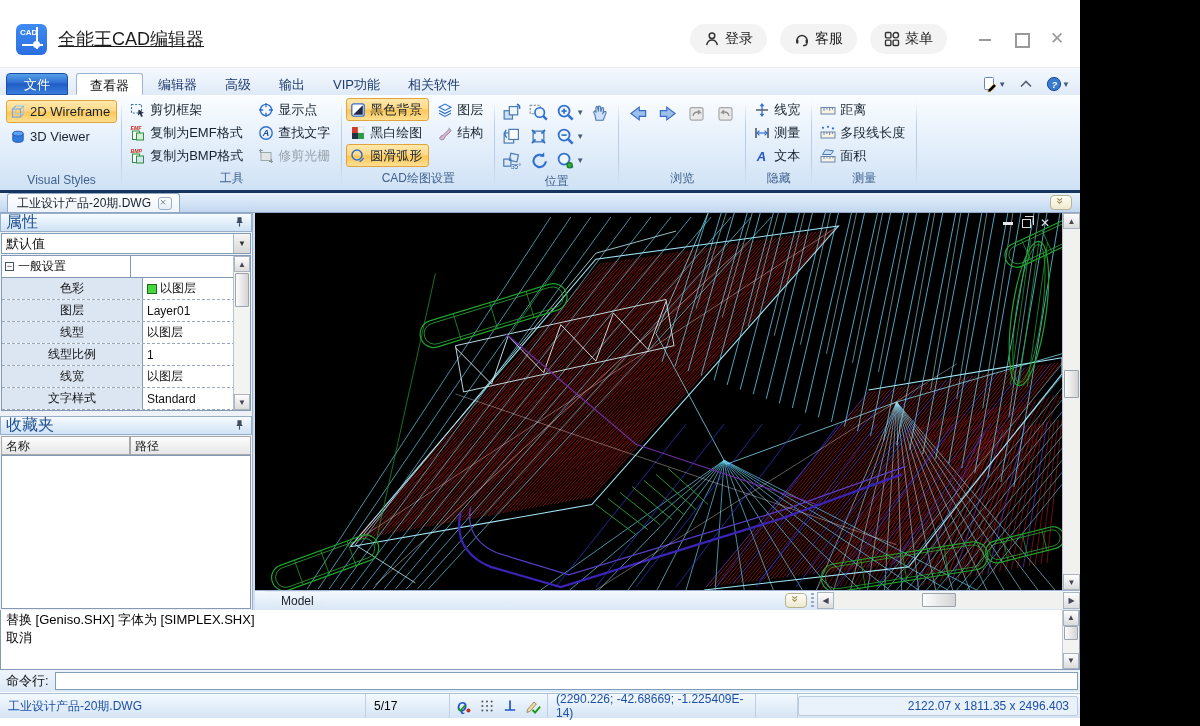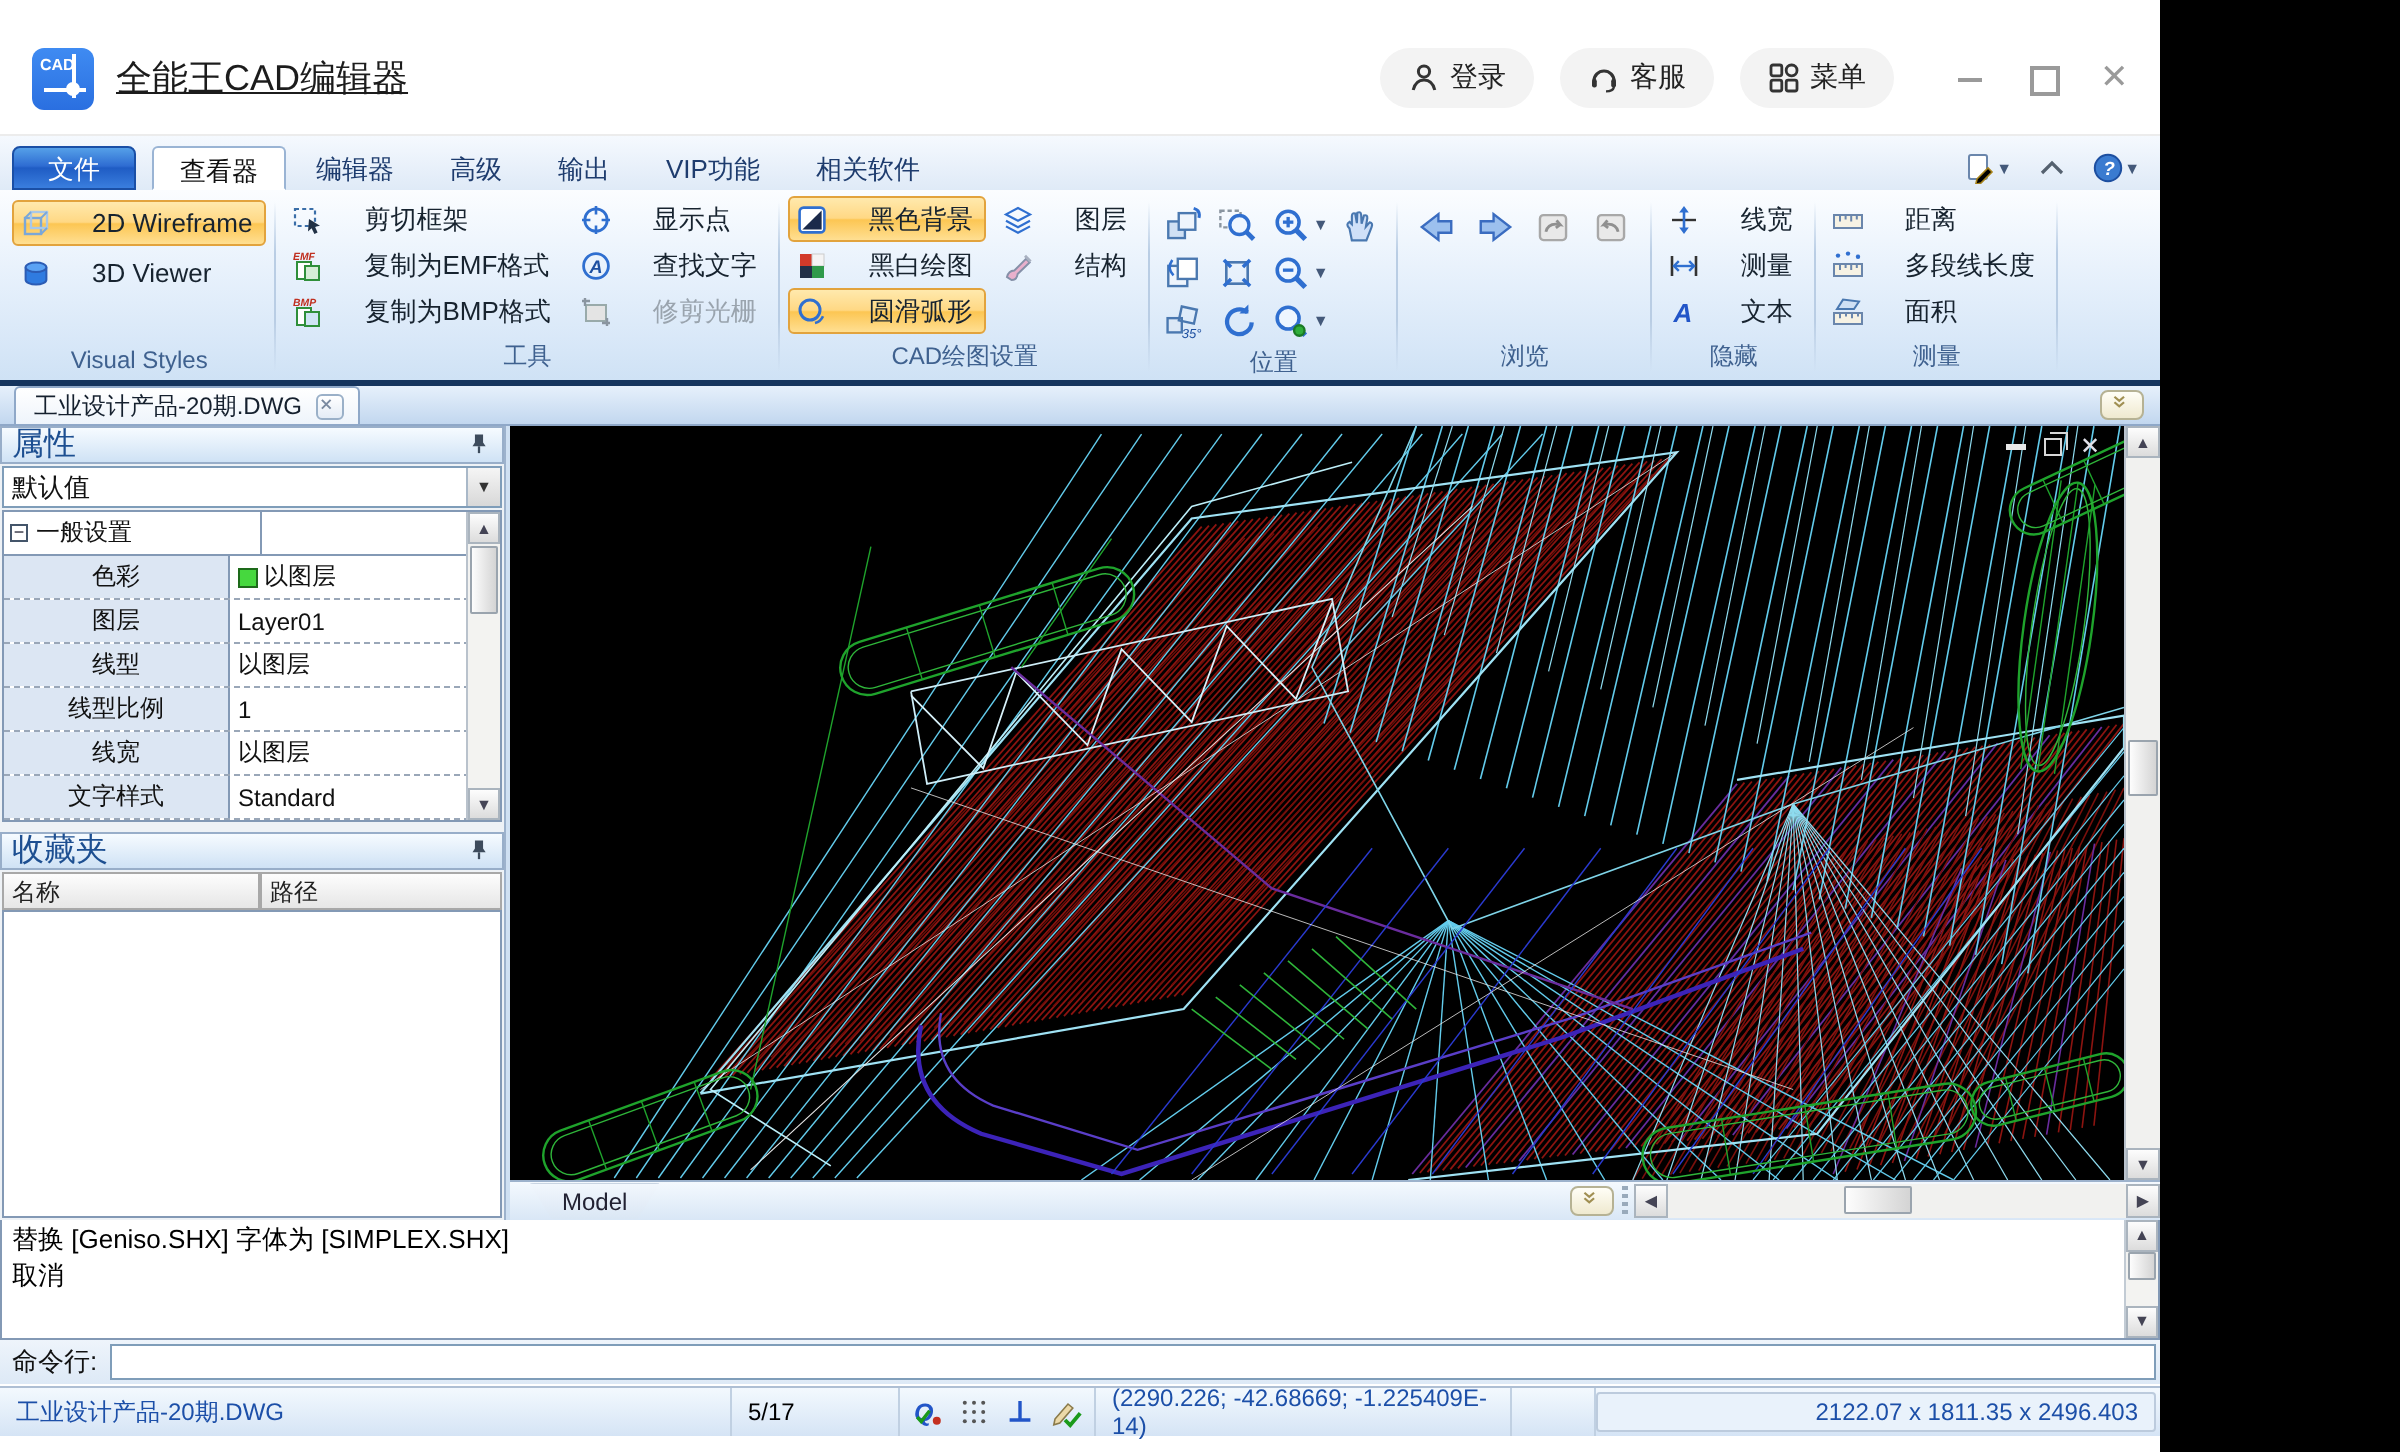--- a/index.html
+++ b/index.html
@@ -30,21 +30,21 @@
   .tabrow-right { margin-left:auto; display:flex; align-items:center; gap:12px; padding-bottom:3px; margin-right:4px; }
   .mini-caret { font-size:8px; color:#44597a; }
 
   
   .ribbon { height:95px; background:linear-gradient(#fbfdff 0%,#e9f2fc 40%,#d9e8f8 78%,#cfe2f5 100%); display:flex; padding:2px 2px 0 2px; flex:none; }
   .rgroup { display:flex; flex-direction:column; padding:1px 4px 0 4px; }
   .rgroup .gcontent { flex:1; display:flex; gap:4px; }
   .rgroup .glabel { text-align:center; font-size:12px; color:#3f618f; padding:1px 0 3px; }
   .gsep { width:1px; margin:4px 0; background:linear-gradient(180deg,rgba(185,205,228,0),#b9cde4 30%,#b9cde4 70%,rgba(185,205,228,0)); }
   .rcol { display:flex; flex-direction:column; }
-  .rbtn { display:flex; align-items:center; gap:20px; font-size:13px; color:#17232f; height:23px; padding:1px 6px 1px 3px; border:1px solid transparent; border-radius:3px; white-space:nowrap; }
+  .rbtn { display:flex; align-items:center; gap:4px; font-size:13px; color:#17232f; height:23px; padding:1px 6px 1px 3px; border:1px solid transparent; border-radius:3px; white-space:nowrap; }
   .rbtn.hl { background:linear-gradient(#ffe9ad,#ffd884 48%,#fcc653 52%,#ffdf92); border-color:#e2a33d; }
   .rbtn.disabled { color:#9aa4ae; }
   .pgrid { display:grid; grid-template-columns:27px 27px 34px 27px; grid-auto-rows:24px; align-content:flex-start; padding-top:2px; }
   .pcell { display:flex; align-items:center; justify-content:flex-start; gap:1px; padding-left:3px; }
   .bwrap { display:flex; gap:10px; padding:6px 6px 0 6px; }
   .ic { width:16px; height:16px; display:inline-block; flex:none; }
   .ic svg { width:100%; height:100%; display:block; }
   .ic20 { width:19px; height:19px; }
   .darkstrip { height:3px; background:#16355e; flex:none; }
 
@@ -58,21 +58,21 @@
   
   .main { flex:none; height:397px; display:flex; }
   .leftpanel { width:253px; flex:none; background:#eef2f6; border-right:1px solid #9db2cc; display:flex; flex-direction:column; }
   .phead { height:19px; background:linear-gradient(#f6fbff,#cfe2f5); border:1px solid #98aec9; display:flex; align-items:center; padding:0 5px; color:#1d4f91; font-size:16px; flex:none; }
   .phead .pin { margin-left:auto; }
   .preset { height:21px; margin:1px 1px 0 1px; border:1px solid #7f9db9; background:#fff; display:flex; align-items:center; font-size:13px; color:#111; flex:none; }
   .preset .ptext { flex:1; padding-left:4px; }
   .preset .parrow { width:17px; height:100%; background:linear-gradient(#f5f5f5,#d8d8d8); border-left:1px solid #a9b8c8; display:flex; align-items:center; justify-content:center; font-size:8px; color:#333; }
   .propgrid { height:156px; margin:1px 1px 0 1px; background:#fff; border:1px solid #8399b5; position:relative; font-size:12px; overflow:hidden; flex:none; }
   .prow { height:22px; display:flex; border-bottom:1px dashed #9aa7b8; }
-  .prow .pl { width:113px; background:#dce6f3; border-right:1px solid #8399b5; display:flex; align-items:center; justify-content:center; color:#111; }
+  .prow .pl { width:141px; background:#dce6f3; border-right:1px solid #8399b5; display:flex; align-items:center; justify-content:center; color:#111; }
   .prow .pv { flex:1; background:#fff; display:flex; align-items:center; padding-left:4px; gap:3px; color:#111; }
   .prow.group { border-bottom:1px solid #8399b5; }
   .prow.group .pl { width:129px; background:#fff; justify-content:flex-start; padding-left:3px; gap:4px; border-right:1px solid #8399b5; }
   .minusbox { width:9px; height:9px; border:1px solid #44556a; display:flex; align-items:center; justify-content:center; font-size:9px; line-height:7px; color:#223; background:#fff; }
   .swatch { width:10px; height:10px; background:#46d83e; border:1px solid #1d6a1a; }
   .vsb { position:absolute; right:0; top:0; bottom:0; width:17px; background:#f3f3f1; border-left:1px solid #b9c2cc; }
   .sbbtn { height:16px; background:linear-gradient(#fdfdfd,#dcdcdc); border:1px solid #aab4be; display:flex; align-items:center; justify-content:center; font-size:8px; color:#445; }
   .sbthumb { background:linear-gradient(90deg,#fdfdfd,#d4d4d4); border:1px solid #9aa4ae; border-radius:1px; }
   .favcols { height:19px; display:flex; margin:1px 1px 0 1px; flex:none; }
   .favcol { background:linear-gradient(#fdfdfd,#e6e6e6); border:1px solid #a8a8a8; font-size:12px; color:#222; padding:1px 4px; }

